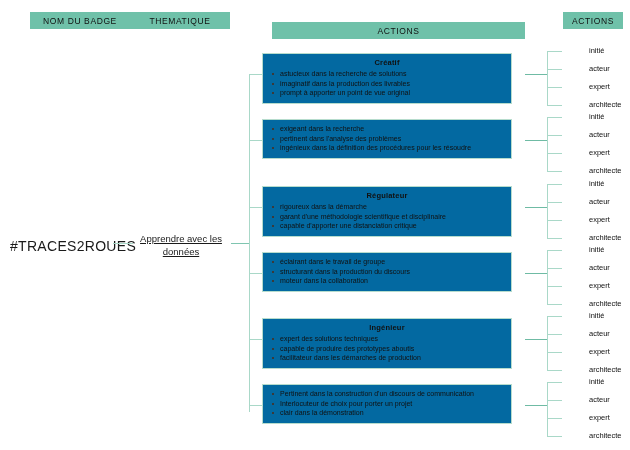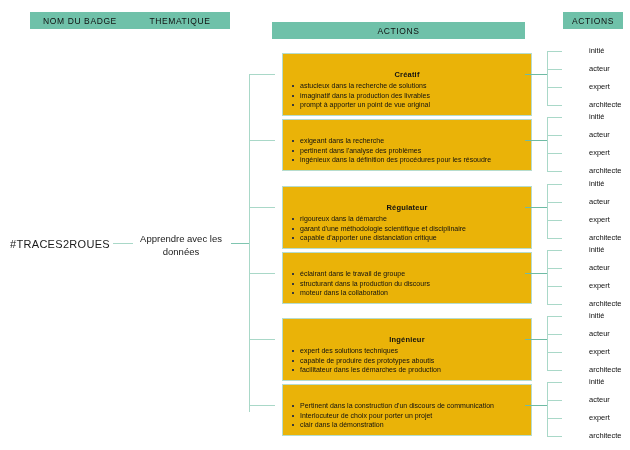--- a/index.html
+++ b/index.html
@@ -34,32 +34,33 @@
   #hdr-actions   { left: 272px; top: 12px; width: 253px; margin-top: 10px; }
   #hdr-niveaux   { left: 563px; top: 12px; width: 60px; }
 
   
   #badge-name {
     position: absolute;
     left: 10px;
     top: 238px;
     width: 100px;
     text-align: center;
-    font-size: 11px;
+    font-size: 14px;
     letter-spacing: 0.3px;
     white-space: nowrap;
   }
   #thema-name {
     position: absolute;
     left: 133px;
     top: 232px;
     width: 96px;
     text-align: center;
     font-size: 9.5px;
     line-height: 13px;
+    text-decoration: underline;
   }
 
   
   #conn-badge-thema {
     position: absolute;
     left: 113px;
     top: 243px;
     width: 20px;
     height: 0;
     border-top: 1px solid #a9d8c8;
@@ -89,26 +90,26 @@
     position: absolute;
     left: 249px;
     width: 26px;
     height: 0;
     border-top: 1.3px solid #a9d8c8;
   }
 
   
   .box {
     position: absolute;
-    left: 282px;
+    left: 262px;
     width: 250px;
     border: 1px solid #b6dccd;
-    background: #eab308;
+    background: #0369a1;
     box-sizing: border-box;
-    padding: 16px 5px 5px 5px;
+    padding: 4px 5px 5px 5px;
   }
   .box-title {
     text-align: center;
     font-size: 7.5px;
     font-weight: bold;
     letter-spacing: 0.2px;
     margin-bottom: 2px;
     color: #111111;
   }
   .box ul {

